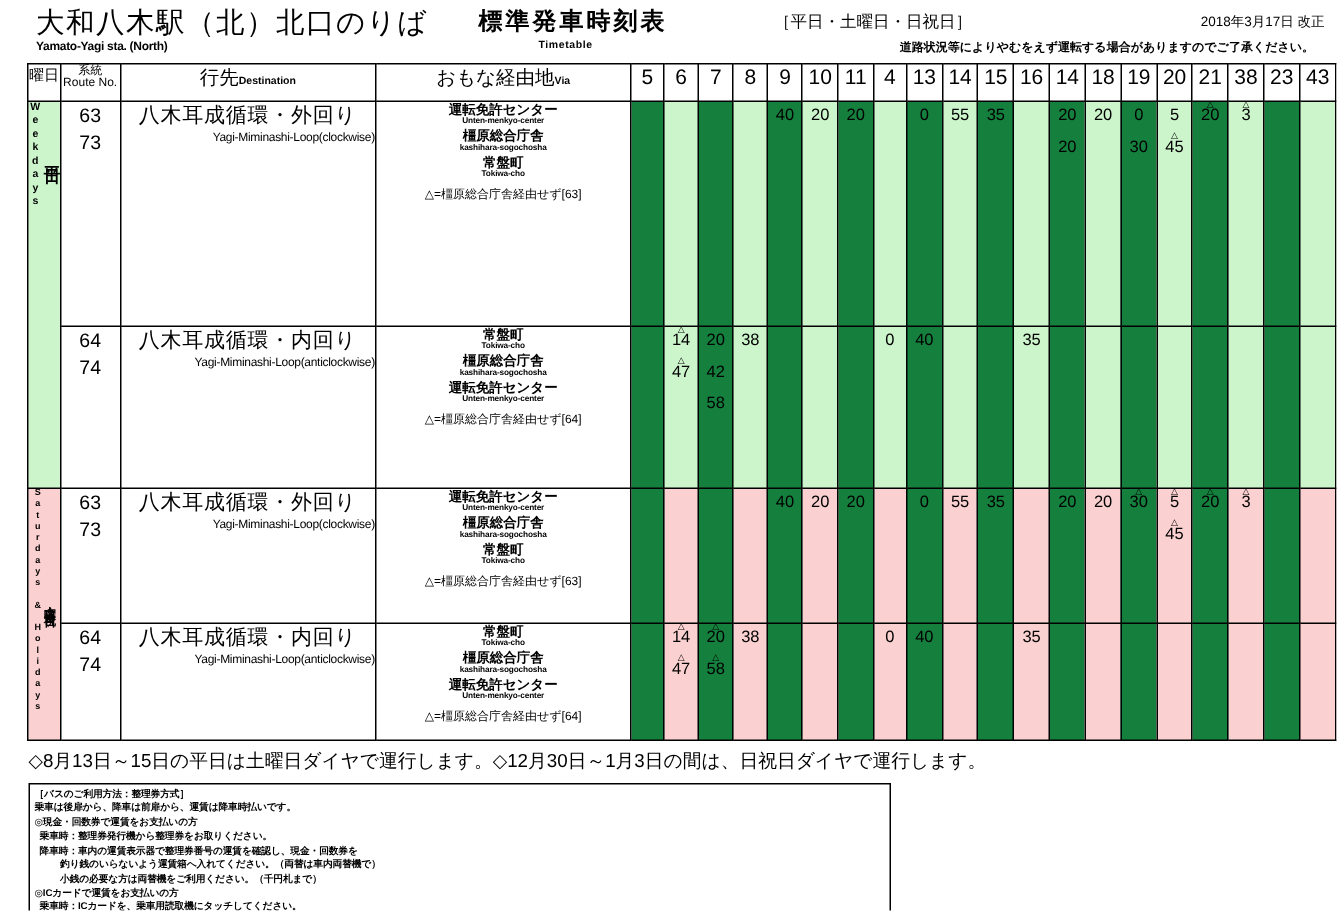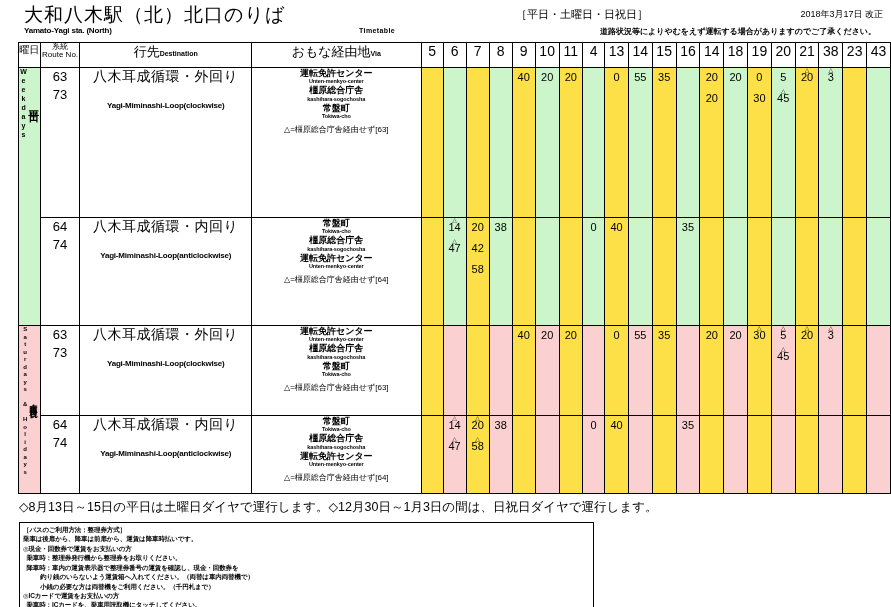--- a/index.html
+++ b/index.html
@@ -35,52 +35,53 @@
   td.daycell{width:20px;text-align:center;vertical-align:middle;}
   .dayvert{writing-mode:vertical-rl;text-orientation:upright;display:inline-block;line-height:1.15;}
   .dayvert .jp{font-size:11px;font-weight:bold;letter-spacing:2px;}
   .dayvert .en{font-size:7px;font-weight:bold;letter-spacing:2px;}
   .dayvert2 .jp{font-size:8px;font-weight:bold;letter-spacing:1px;}
   .dayvert2 .en{font-size:6px;font-weight:bold;letter-spacing:1.5px;}
 
   td.routeno{width:44px;text-align:center;font-size:13px;line-height:1.35;padding-top:28px;}
   td.dest{width:200px;text-align:center;padding-top:26px;}
   .dest-jp{font-size:14px;letter-spacing:.5px;}
-  .dest-en{font-size:8px;font-weight:bold;letter-spacing:-.2px;margin-top:15px;}
+  .dest-en{font-size:8px;font-weight:normal;letter-spacing:-.2px;margin-top:1px;text-align:right;}
   td.via{width:210px;text-align:center;padding-top:4px;}
   .via-jp{font-size:9px;font-weight:bold;line-height:1.15;}
   .via-en{font-size:5.5px;font-weight:bold;line-height:1.3;letter-spacing:-.1px;}
   .via-note{font-size:8px;font-weight:normal;margin-top:4px;}
 
   td.hr{width:25px;text-align:center;font-size:11px;}
   .mins{line-height:1.0;padding-top:4px;}
   .m{position:relative;height:21px;}
   .m span.v{display:block;}
   .m .tri{position:absolute;top:-5px;left:50%;transform:translateX(-50%);font-size:6px;line-height:6px;}
 
   .wk{background:#ccf5cc;}
   .we{background:#fbd0d0;}
-  .wwhite{background:#fde047;}
+  .wwhite{background:#15803d;}
 
   
   .notice{margin:5px 0 0 3px;font-size:12.5px;letter-spacing:0px;}
 
   
   .fnbox{margin:6px 0 0 3px;width:567px;border:1px solid #000;padding:2px 3px 3px 3px;
          font-size:6.5px;font-weight:bold;line-height:1.45;letter-spacing:-.1px;}
   .fnbox div{white-space:pre;}
 </style>
 </head>
 <body>
 
 <div class="page">
 
   <div class="topbar">
     <div class="title-jp">大和八木駅（北）北口のりば</div>
     <div class="title-en">Yamato-Yagi sta. (North)</div>
+    <div class="title-center">標準発車時刻表</div>
     <div class="title-center-en">Timetable</div>
     <div class="daytype">［平日・土曜日・日祝日］</div>
     <div class="revdate">2018年3月17日 改正</div>
     <div class="note-delay">道路状況等によりやむをえず運転する場合がありますのでご了承ください。</div>
   </div>
 
   <table class="tt">
     <thead>
       <tr>
         <th class="hdr h-day" style="width:20px">曜日</th>

